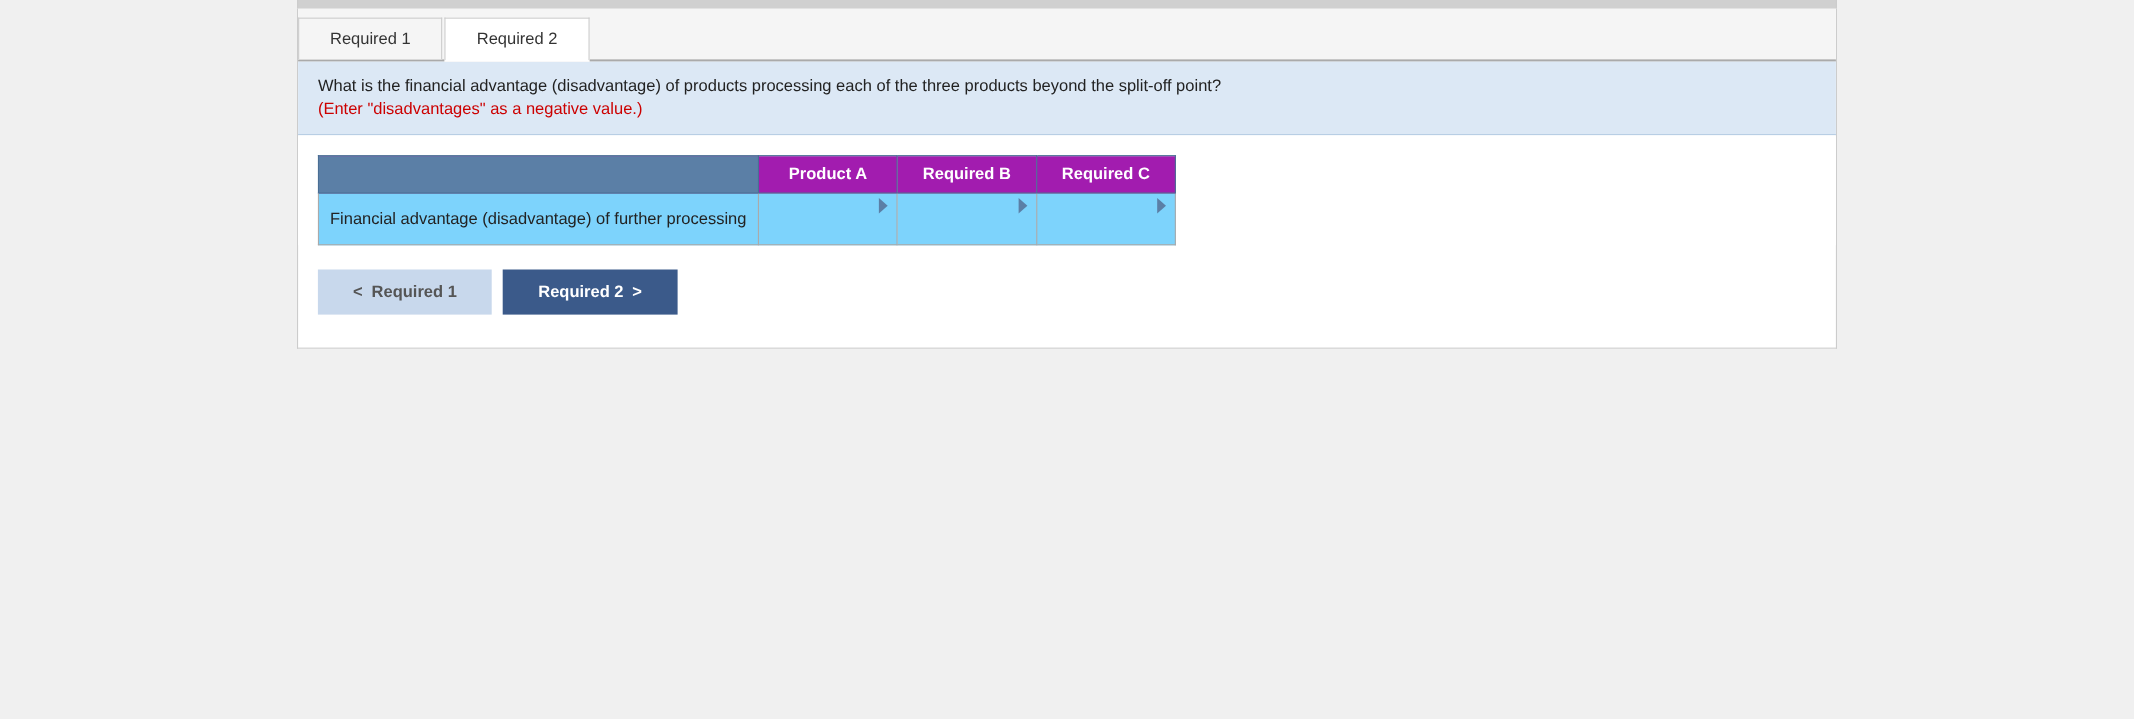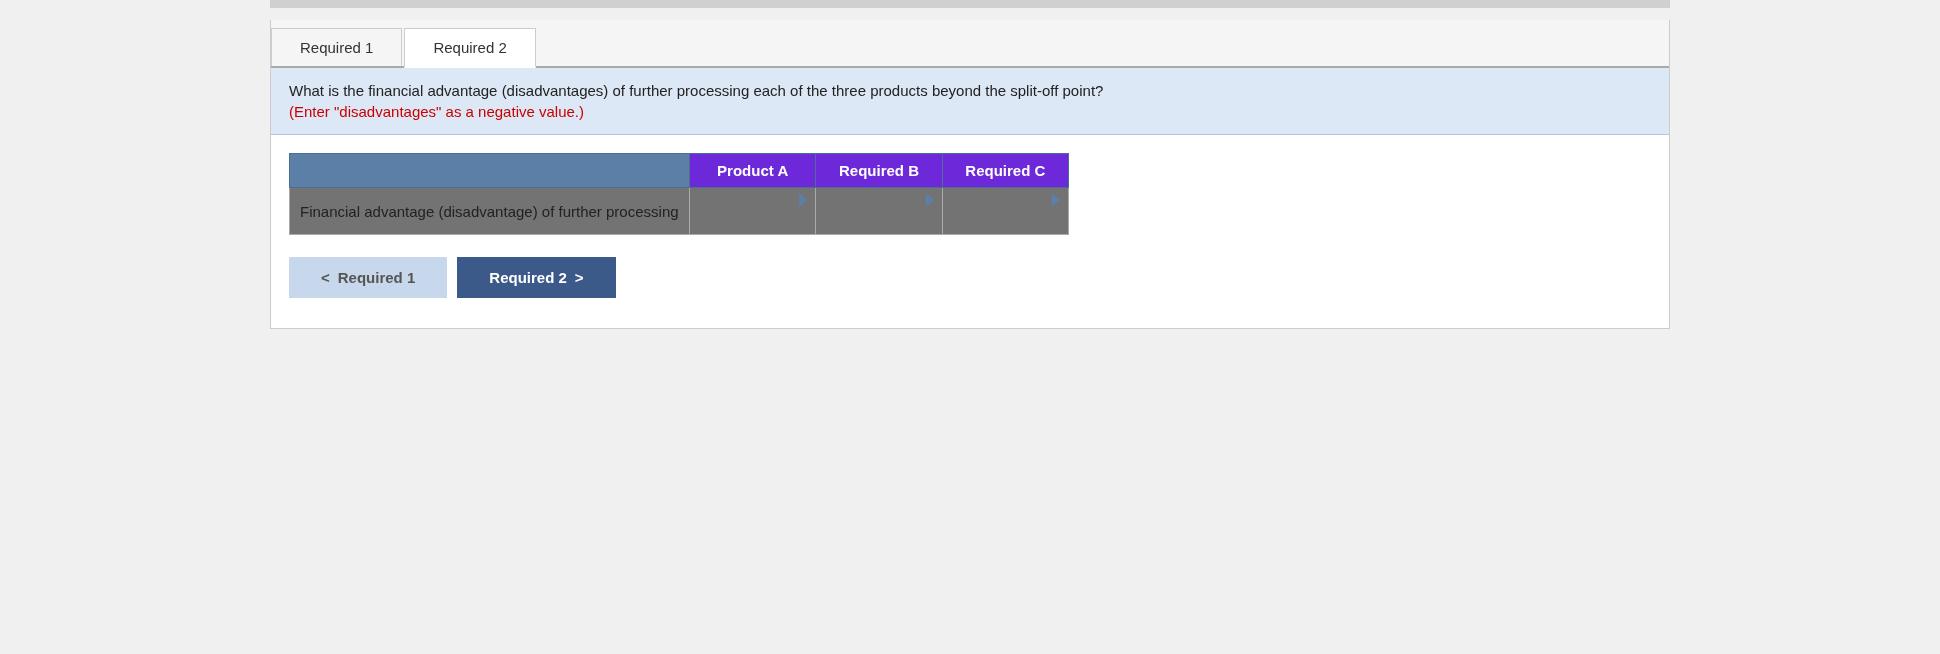--- a/index.html
+++ b/index.html
@@ -12,21 +12,21 @@
       font-family: Arial, sans-serif;
       font-size: 15px;
       background: #f0f0f0;
       width: 1940px;
       min-height: 654px;
     }
 
     .page-wrapper {
       background: #fff;
       width: 1400px;
-      margin: 12px auto;
+      margin: 0 auto;
       padding: 0;
       border: 1px solid #ccc;
       border-top: none;
     }
 
     
     .tabs-container {
       display: flex;
       border-bottom: 2px solid #aaa;
       background: #f5f5f5;
@@ -76,39 +76,39 @@
       padding: 18px 18px 0 18px;
       background: #fff;
     }
 
     .data-table {
       border-collapse: collapse;
       width: 780px;
     }
 
     .data-table thead tr {
-      background: #6d28d9;
+      background: #a21caf;
     }
 
     .data-table thead th {
       color: #fff;
       font-weight: bold;
       font-size: 15px;
       padding: 8px 16px;
       text-align: center;
       border: 1px solid #4a6e94;
     }
 
     .data-table thead th:first-child {
       background: #5b7fa6;
       width: 380px;
     }
 
     .data-table tbody tr {
-      background: #737373;
+      background: #7dd3fc;
     }
 
     .data-table tbody td {
       border: 1px solid #aaa;
       padding: 6px 10px;
       font-size: 15px;
       color: #222;
     }
 
     .data-table tbody td.input-cell {
@@ -201,21 +201,21 @@
   <div class="tabs-container">
     <div class="tab">
       <span>Required 1</span>
     </div>
     <div class="tab active">
       <span>Required 2</span>
     </div>
   </div>
 
   <div class="question-area">
-    <div class="question-main">What is the financial advantage (disadvantages) of further processing each of the three products beyond the split-off point?</div>
+    <div class="question-main">What is the financial advantage (disadvantage) of products processing each of the three products beyond the split-off point?</div>
     <div class="question-note">(Enter "disadvantages" as a negative value.)</div>
   </div>
 
   <div class="table-area">
     <table class="data-table">
       <thead>
         <tr>
           <th></th>
           <th>Product A</th>
           <th>Required B</th>

